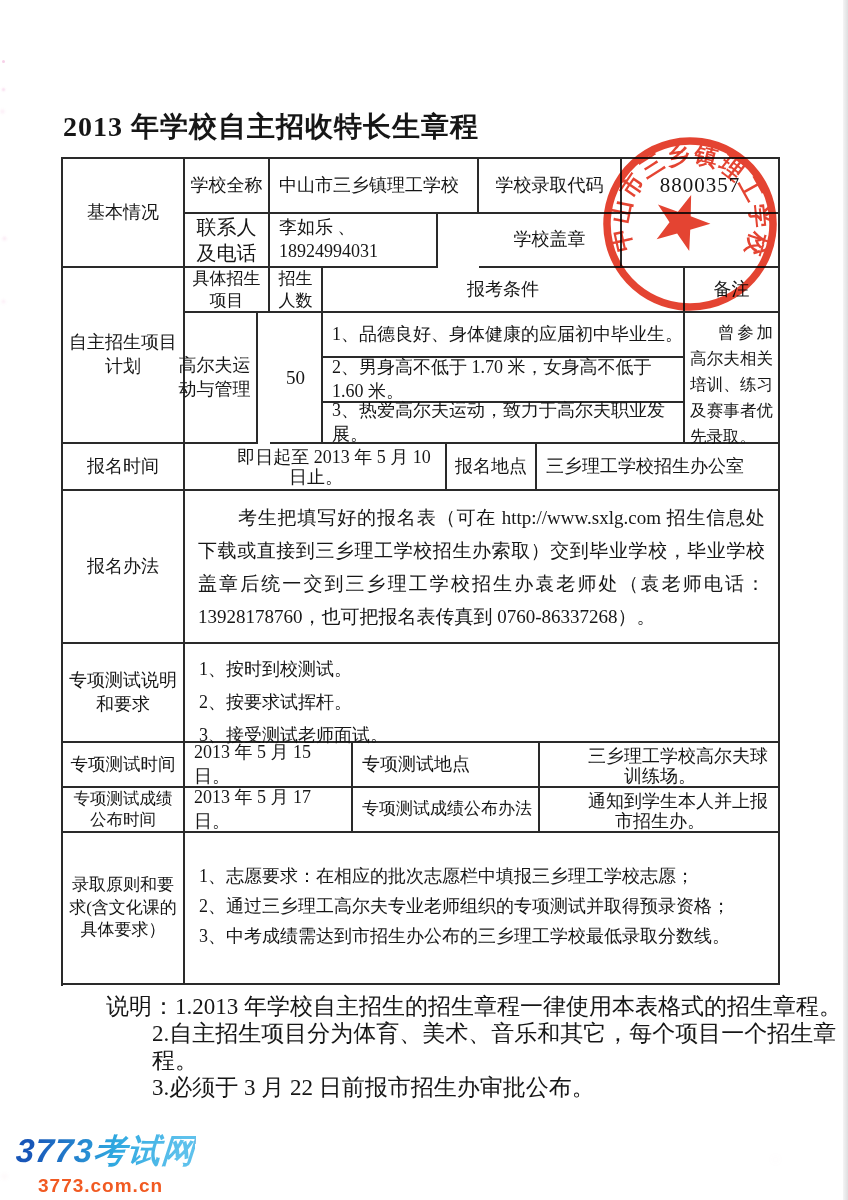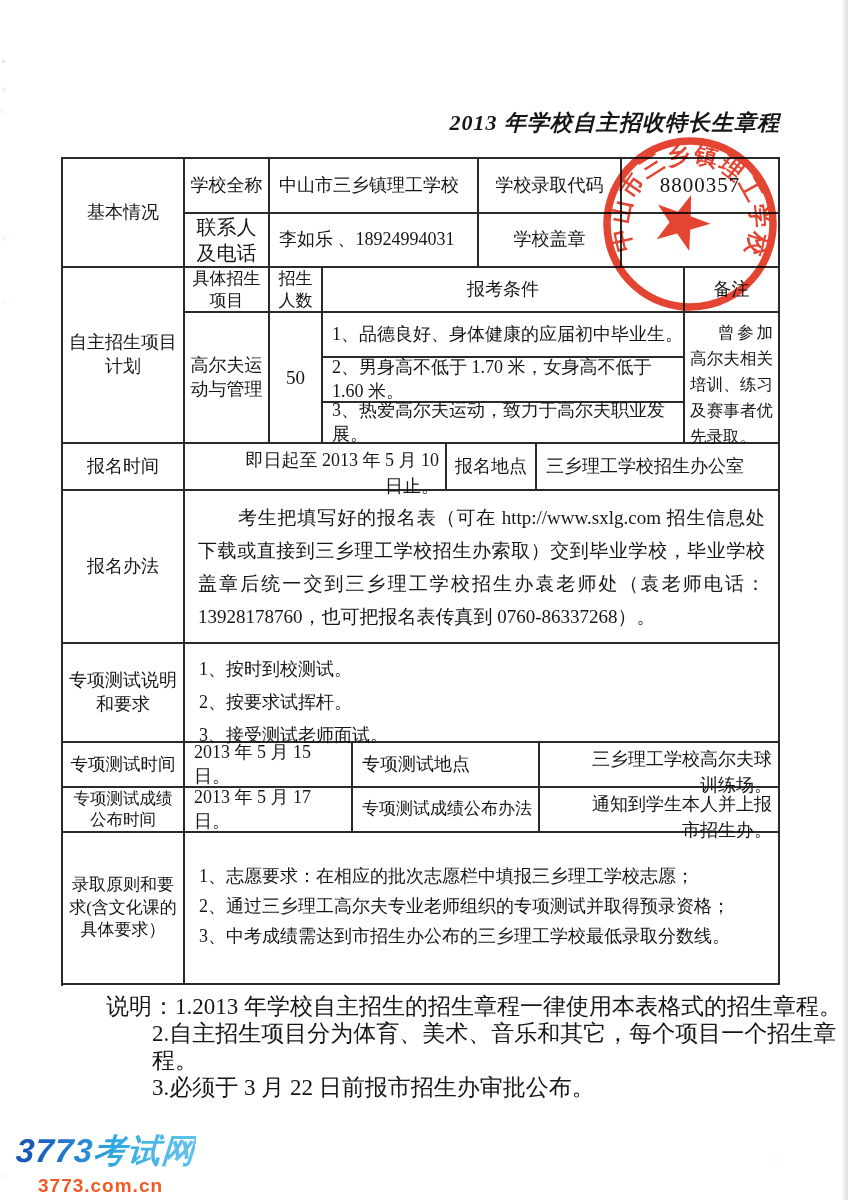--- a/index.html
+++ b/index.html
@@ -3,34 +3,34 @@
 <meta charset="utf-8">
 <style>
   :root{
     --line:#2a2a2a; --ink:#161616; --seal-red:#e23420;
     --logo-blue-1:#1856b8; --logo-blue-2:#2fa8e0; --logo-orange:#f15a22; --paper:#ffffff;
   }
   html,body{margin:0;padding:0;}
   body{width:848px;height:1200px;background:var(--paper);overflow:hidden;
        font-family:"Liberation Serif","DejaVu Serif",serif;color:var(--ink);}
   .doc{position:relative;width:848px;height:1200px;background:var(--paper);}
-  .title{position:absolute;left:63px;top:108px;width:717px;text-align:right;
-         font-size:22px;font-weight:700;letter-spacing:1px;font-style:italic;}
+  .title{position:absolute;left:63px;top:108px;width:717px;text-align:left;
+         font-size:28px;font-weight:700;letter-spacing:1px;}
   .tbl{position:absolute;left:61px;top:157px;width:719px;height:829px;box-sizing:border-box;
        border-top:2px solid var(--line);border-left:2px solid var(--line);}
   .cell{position:absolute;box-sizing:border-box;border-right:2px solid var(--line);
         border-bottom:2px solid var(--line);display:flex;align-items:center;justify-content:center;
         text-align:center;font-size:18px;line-height:1.32;color:var(--ink);}
   .pre{white-space:pre-line;}
   .left{justify-content:flex-start;text-align:left;padding-left:9px;}
   .code{font-size:21px;letter-spacing:1px;}
   .para{display:block;padding:10px 13px 0 13px;text-align:justify;text-indent:2.1em;
         font-size:19px;line-height:33px;}
-  .wrapindent{display:block;padding:3px 6px 0 8px;text-align:right;text-indent:2em;
-        font-size:18px;line-height:26px;}
+  .wrapindent{display:block;padding:3px 6px 0 8px;text-align:center;text-indent:2em;
+        font-size:18px;line-height:20px;}
   .listblock{display:block;padding:9px 0 0 14px;text-align:left;white-space:pre-line;
         font-size:18px;line-height:33px;}
   .rulesblock{display:block;padding:28px 4px 0 14px;text-align:left;white-space:pre-line;
         font-size:18px;line-height:30px;}
   .remark{display:block;padding:7px 5px 0 5px;text-align:justify;text-indent:1.7em;
         font-size:16.5px;line-height:26px;}
   .u{text-underline-offset:3px;}
   .seal{position:absolute;left:578px;top:112px;mix-blend-mode:multiply;opacity:.92;}
   .seal-ring{stroke:var(--seal-red);}
   .seal-star{fill:var(--seal-red);}
@@ -61,33 +61,33 @@
 
   <div class="tbl">
 
     <div class="cell" style="left:0;top:0;width:122px;height:109px">基本情况</div>
     <div class="cell" style="left:122px;top:0;width:85px;height:55px">学校全称</div>
     <div class="cell left" style="left:207px;top:0;width:209px;height:55px">中山市三乡镇理工学校</div>
     <div class="cell" style="left:416px;top:0;width:143px;height:55px">学校录取代码</div>
     <div class="cell code" style="left:559px;top:0;width:158px;height:55px">8800357</div>
     <div class="cell pre" style="left:122px;top:55px;width:85px;height:54px;font-size:20px">联系人
 及电话</div>
-    <div class="cell left" style="left:207px;top:55px;width:209px;height:54px">李如乐 、18924994031</div>
+    <div class="cell left" style="left:207px;top:55px;width:168px;height:54px">李如乐 、18924994031</div>
     <div class="cell" style="left:416px;top:55px;width:143px;height:54px">学校盖章</div>
     <div class="cell" style="left:559px;top:55px;width:158px;height:54px"></div>
 
     <div class="cell pre" style="left:0;top:109px;width:122px;height:176px">自主招生项目
 计划</div>
     <div class="cell pre" style="left:122px;top:109px;width:85px;height:45px;font-size:17px;line-height:1.25">具体招生
 项目</div>
     <div class="cell pre" style="left:207px;top:109px;width:53px;height:45px;font-size:17px;line-height:1.25">招生
 人数</div>
     <div class="cell" style="left:260px;top:109px;width:362px;height:45px">报考条件</div>
     <div class="cell" style="left:622px;top:109px;width:95px;height:45px">备注</div>
-    <div class="cell pre" style="left:122px;top:154px;width:85px;height:131px">高尔夫运
+    <div class="cell pre" style="left:110px;top:154px;width:85px;height:131px">高尔夫运
 动与管理</div>
     <div class="cell" style="left:207px;top:154px;width:53px;height:131px;font-size:19px">50</div>
     <div class="cell left" style="left:260px;top:154px;width:362px;height:45px">1、品德良好、身体健康的应届初中毕业生。</div>
     <div class="cell left" style="left:260px;top:199px;width:362px;height:45px">2、男身高不低于 1.70 米，女身高不低于 1.60 米。</div>
     <div class="cell left" style="left:260px;top:244px;width:362px;height:41px">3、热爱高尔夫运动，致力于高尔夫职业发展。</div>
     <div class="cell remark" style="left:622px;top:154px;width:95px;height:131px">曾参加高尔夫相关培训、练习及赛事者优先录取。</div>
 
     <div class="cell" style="left:0;top:285px;width:122px;height:47px">报名时间</div>
     <div class="cell wrapindent" style="left:122px;top:285px;width:262px;height:47px">即日起至 2013 年 5 月 10 日止。</div>
     <div class="cell" style="left:384px;top:285px;width:90px;height:47px">报名地点</div>

